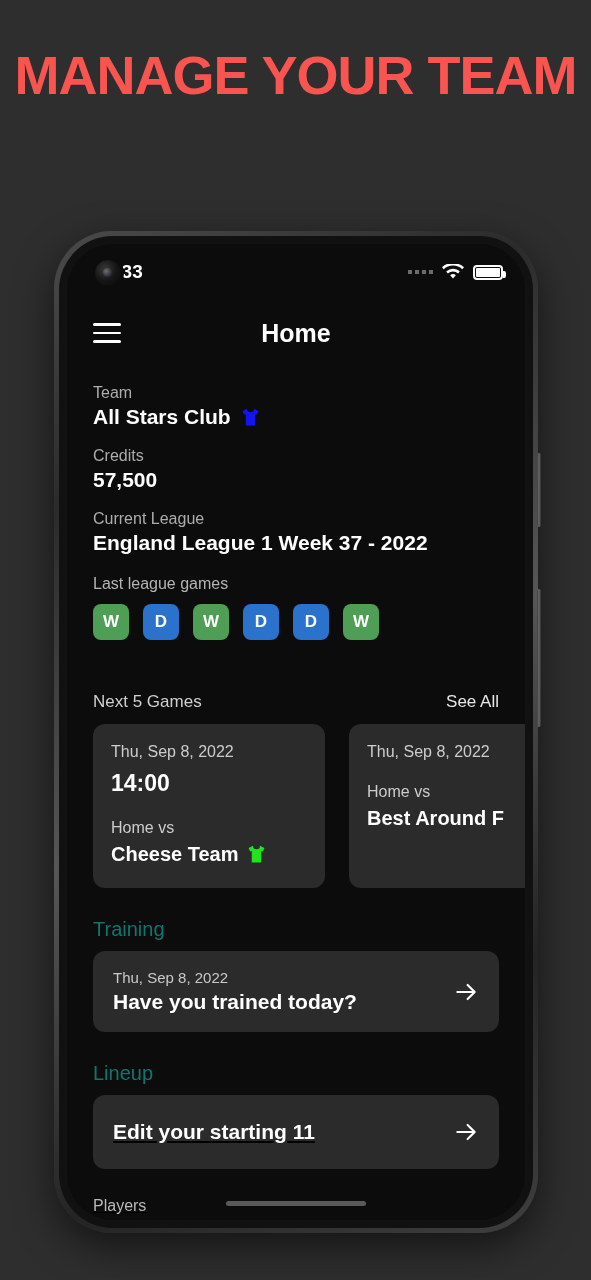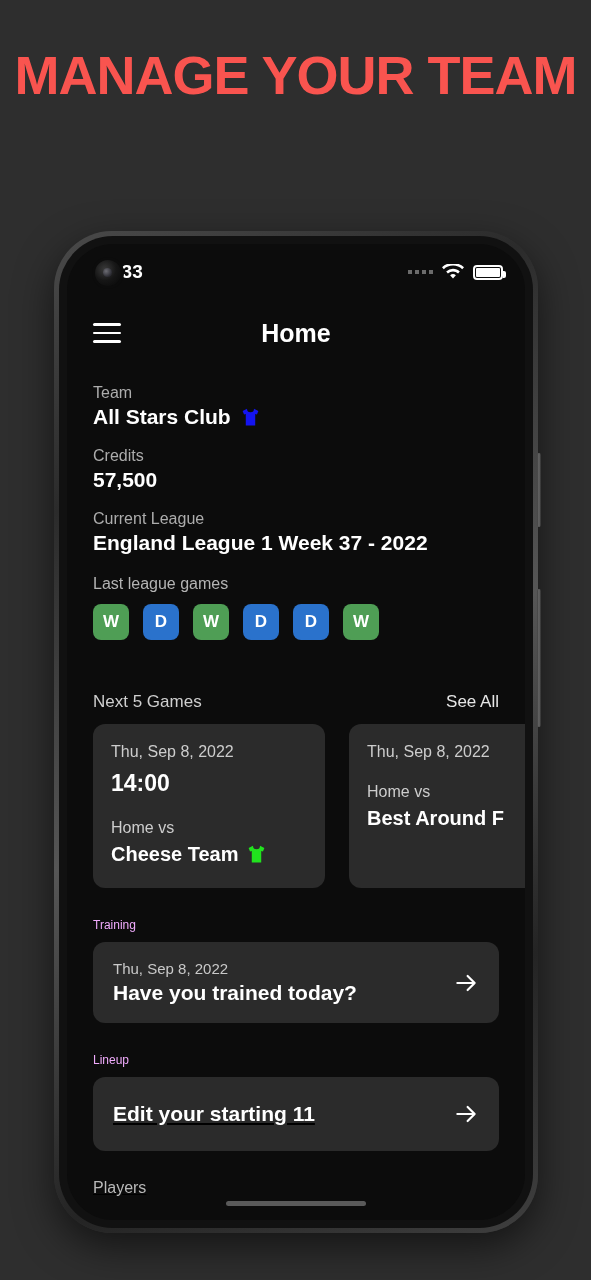--- a/index.html
+++ b/index.html
@@ -143,21 +143,21 @@
     padding:19px 18px 22px 18px;
   }
   .game-date { color:#cdcdcd; font-size:16px; }
   .game-time { color:#fff; font-size:23px; font-weight:bold; margin-top:9px; }
   .game-venue { color:#cdcdcd; font-size:16px; margin-top:22px; }
   .game-opponent {
     color:#fff; font-size:20px; font-weight:bold; margin-top:6px;
     display:flex; align-items:center; gap:8px; white-space:nowrap;
   }
 
-  .block-label { color:#f0abfc; font-size:12px; margin-top:30px; margin-bottom:10px; }
+  .block-label { color:#0f766e; font-size:20px; margin-top:30px; margin-bottom:10px; }
   .action-card {
     background:#2b2b2b; border-radius:12px;
     padding:18px 20px;
     display:flex; align-items:center; justify-content:space-between;
     cursor:pointer;
   }
   .action-card.tall { padding:24px 20px;text-decoration:underline; }
   .action-date { color:#c9c9c9; font-size:15px; margin-bottom:4px; }
   .action-title { color:#fff; font-size:21px; font-weight:bold; }
   .arrow { width:26px; height:26px; flex:0 0 26px; }

